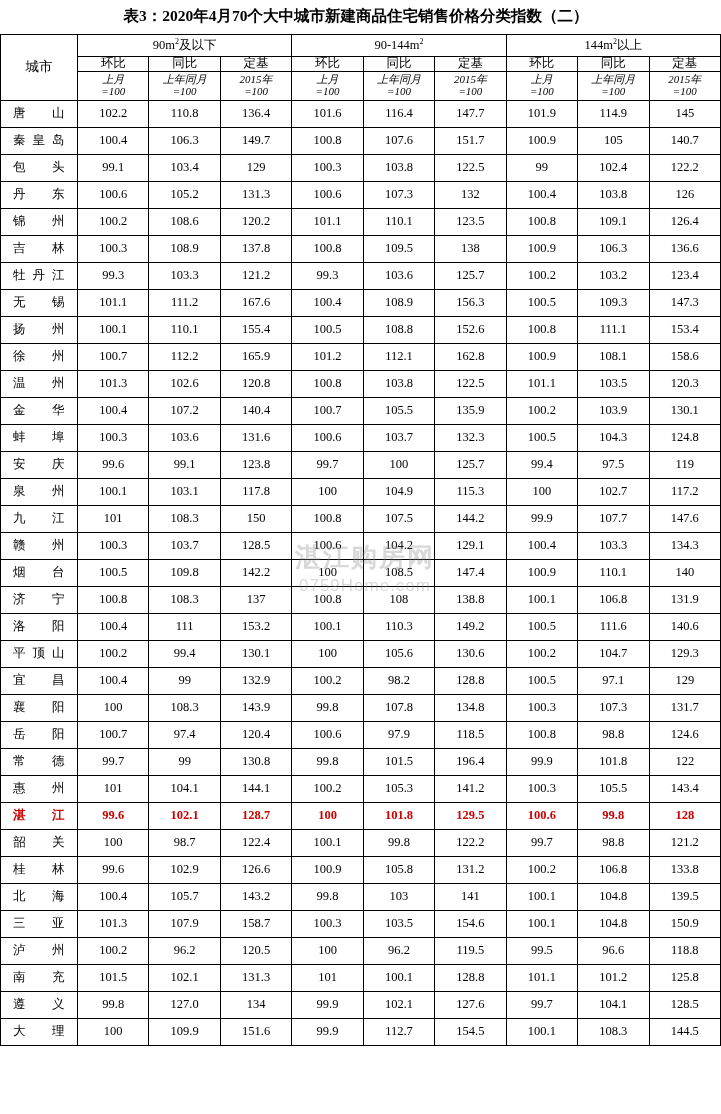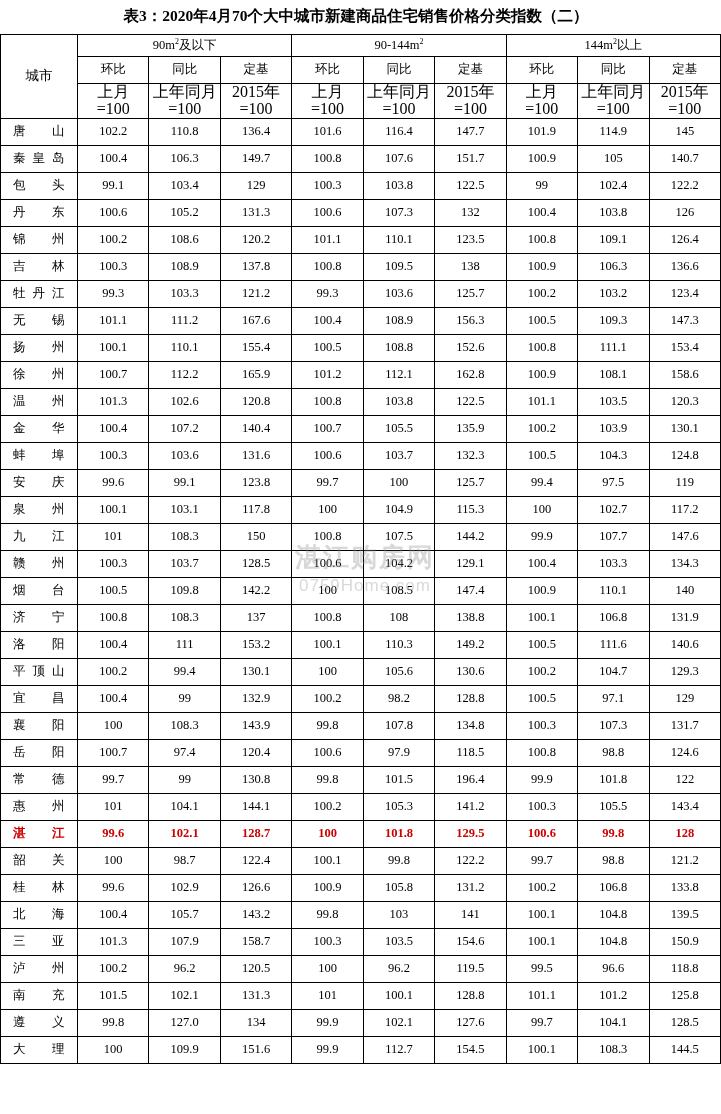--- a/index.html
+++ b/index.html
@@ -42,27 +42,28 @@
     line-height: 1.05;
   }
   table.idx th {
     font-weight: normal;
   }
   .hdr-group {
     height: 22px;
     font-size: 12.5px;
   }
   .hdr-sub {
-    height: 27px;
+    height: 15px;
     font-size: 12.5px;
   }
   .hdr-base {
     height: 29px;
-    font-size: 16px;
+    font-size: 11px;
     line-height: 1.15;
+    font-style: italic;
   }
   .city-head {
     font-size: 13.5px;
   }
   .col-city {
     width: 77px;
   }
   .datarow td {
     height: 26px;
     font-size: 12.5px;

